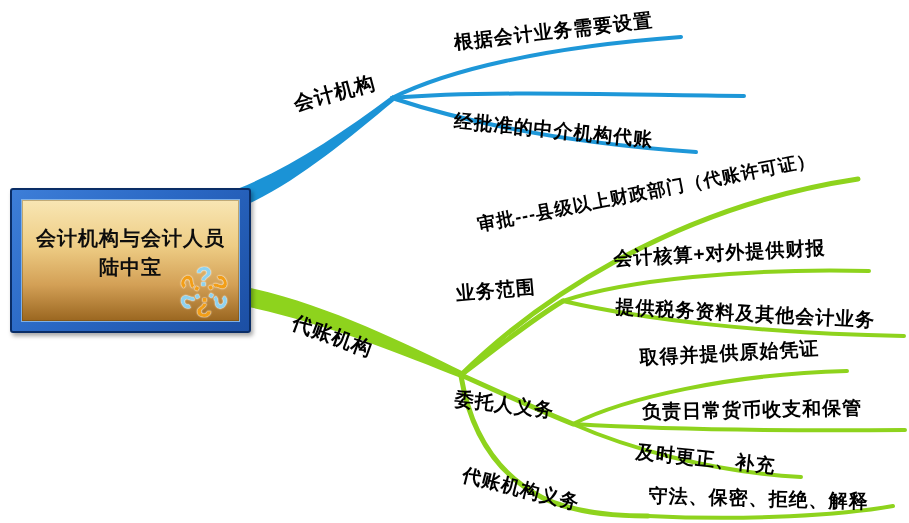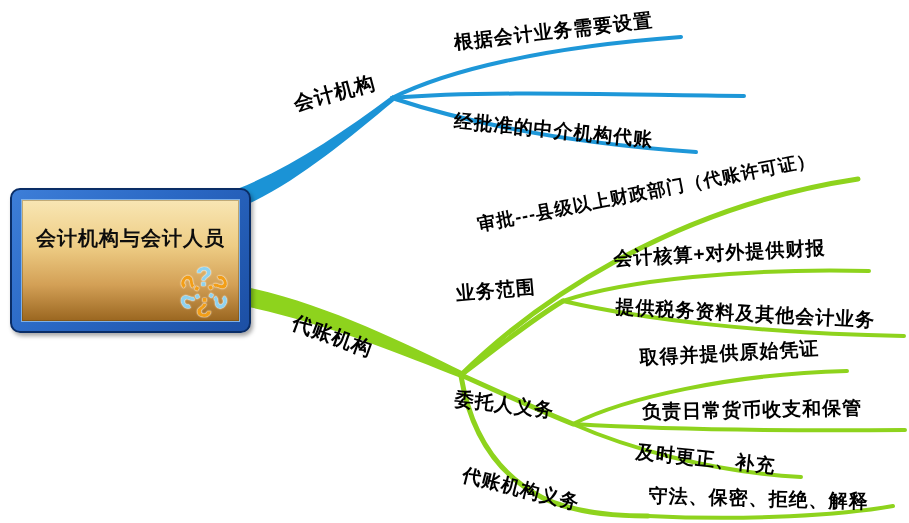--- a/index.html
+++ b/index.html
@@ -13,21 +13,21 @@
     font-weight:bold;color:#000;transform-origin:left top;line-height:1.1;
     letter-spacing:1px;cursor:default;
   }
   .lvl1{font-size:20px;}
   .lvl2{font-size:19px;}
   .leaf{font-size:19px;}
   
   .root-node{
     position:absolute;left:10px;top:188px;width:237px;height:141px;z-index:2;
     background:linear-gradient(135deg,#3d7ed8 0%,#2a68c4 45%,#1c4fa4 100%);
-    border:2px solid #0a2d66;border-radius:10px;
+    border:2px solid #0a2d66;border-radius:3px;
     box-shadow:2px 3px 4px rgba(0,0,0,0.35);
   }
   .root-face{
     position:absolute;left:9px;top:9px;right:9px;bottom:9px;
     background:linear-gradient(180deg,#f8e6b4 0%,#eecd85 38%,#d3a056 70%,#9a6620 100%);
     border:1px solid #7fb0e6;
     box-shadow:inset 0 0 0 1px rgba(90,60,10,.35);
   }
   .root-title{
     position:absolute;left:0;right:0;top:24px;text-align:center;
@@ -73,20 +73,21 @@
       <path stroke-width="4" d="M573,424 C625,447 710,472 801,477"></path>
       <path stroke-width="5" d="M461,376 C469,424 490,471 543,498 C572,512 615,516 648,516"></path>
       <path stroke-width="4" d="M648,516 C750,521 842,515 893,506"></path>
     </g>
   </svg>
 
   <div class="root-node">
     <div class="root-face">
       <div class="root-title">
         <div>会计机构与会计人员</div>
+        <div>陆中宝</div>
       </div>
       <div class="q-rosette">
         <div class="q-arm q-blue" style="transform:rotate(0deg);">
             <span>?</span>
           </div>
         <div class="q-arm q-orange" style="transform:rotate(60deg);">
             <span>?</span>
           </div>
         <div class="q-arm q-blue" style="transform:rotate(120deg);">
             <span>?</span>

